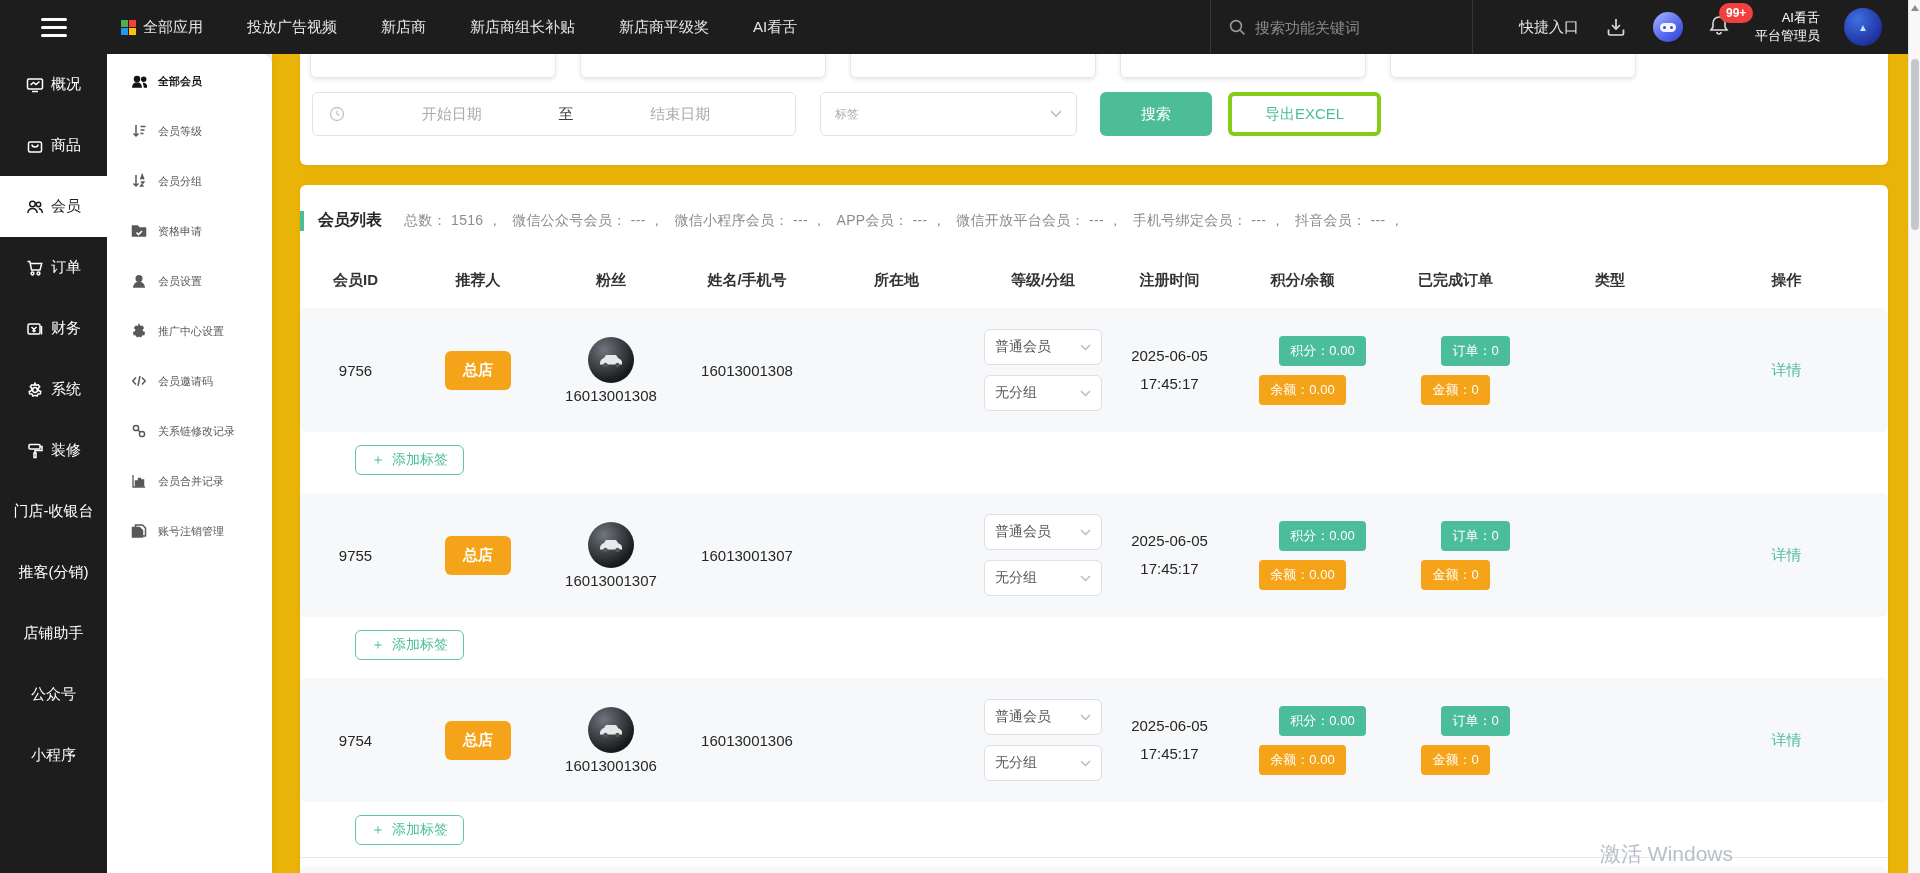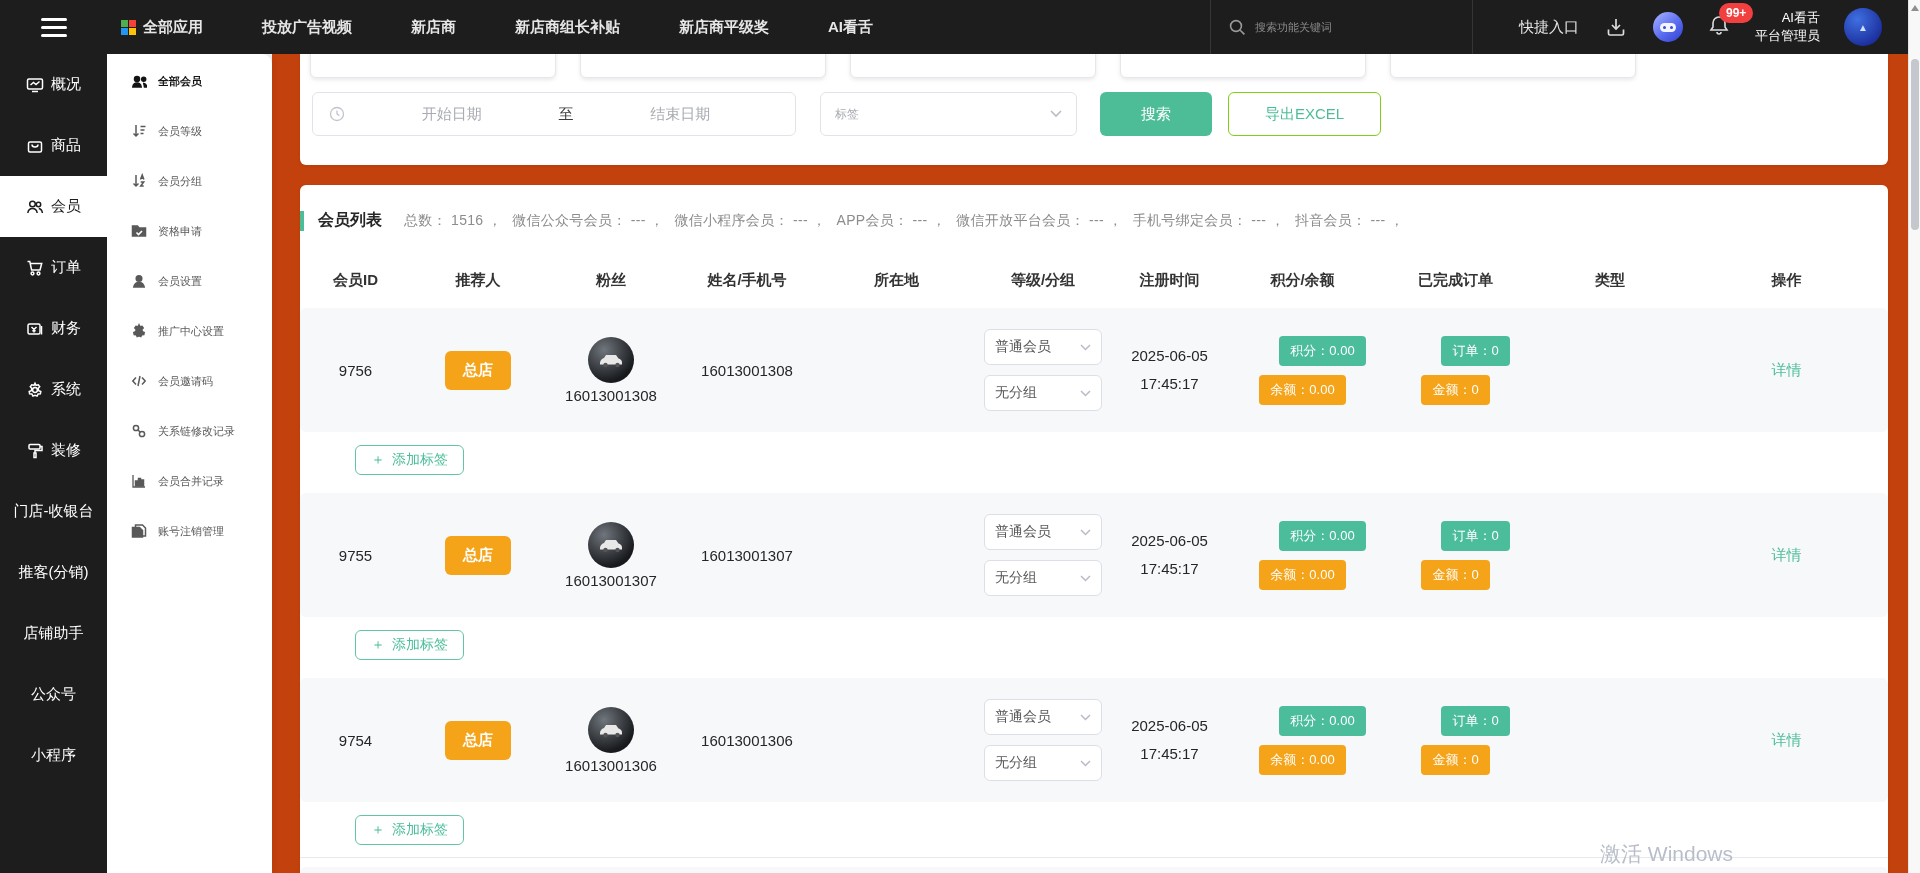--- a/index.html
+++ b/index.html
@@ -3,27 +3,27 @@
 <meta charset="utf-8">
 <style>
   * { margin:0; padding:0; box-sizing:border-box; }
   html,body { width:1920px; height:873px; overflow:hidden; font-family:"Liberation Sans","DejaVu Sans",sans-serif; background:#eef0f3; }
   .stage { position:relative; width:1920px; height:873px; overflow:hidden; }
 
   
   .topbar { position:absolute; left:0; top:0; width:1908px; height:54px; background:#1d1d1d; display:flex; align-items:center; z-index:50; }
   .tb-burger { width:107px; height:54px; display:flex; flex-direction:column; align-items:center; justify-content:center; gap:5px; cursor:pointer; }
   .tb-burger span { display:block; width:26px; height:3px; border-radius:2px; background:#fff; }
-  .tb-menu { display:flex; align-items:center; gap:59px; margin-left:14px;font-weight:bold; }
+  .tb-menu { display:flex; align-items:center; gap:44px; margin-left:14px; }
   .tb-item { color:#e6e6e6; font-size:15px; white-space:nowrap; cursor:pointer; display:flex; align-items:center; gap:7px; }
   .grid-icon { width:15px; height:15px; display:grid; grid-template-columns:7px 7px; grid-template-rows:7px 7px; gap:1px; }
   .grid-icon i { display:block; }
   .tb-search { margin-left:auto; width:263px; height:54px; border-left:1px solid #363636; border-right:1px solid #363636; display:flex; align-items:center; padding-left:18px; gap:9px; }
   .tb-search svg { flex:none; }
-  .tb-search input { background:transparent; border:none; outline:none; color:#ddd; font-size:11px; width:180px; font-family:inherit; }
+  .tb-search input { background:transparent; border:none; outline:none; color:#ddd; font-size:15px; width:180px; font-family:inherit; }
   .tb-search input::placeholder { color:#8a8a8a; }
   .tb-right { display:flex; align-items:center; margin-left:46px; gap:24px; padding-right:26px; }
   .tb-quick { color:#e6e6e6; font-size:15px; cursor:pointer; white-space:nowrap; }
   .tb-ico { width:26px; height:26px; display:flex; align-items:center; justify-content:center; cursor:pointer; }
   .robot { width:30px; height:30px; border-radius:50%; background:linear-gradient(140deg,#aab6ff 0%,#5a6cf0 55%,#2e3fd0 100%); display:flex; align-items:center; justify-content:center; cursor:pointer; }
   .robot i { display:block; width:16px; height:9px; border-radius:5px; background:#f2f4ff; position:relative; }
   .robot i:before, .robot i:after { content:""; position:absolute; top:3px; width:3px; height:3px; border-radius:50%; background:#3a4ad8; }
   .robot i:before { left:3px; } .robot i:after { right:3px; }
   .bell-wrap { position:relative; cursor:pointer; }
   .bell-badge { position:absolute; left:12px; top:-10px; background:#f23f3f; color:#fff; font-size:12px; font-weight:bold; line-height:1; padding:4px 7px; border-radius:10px; }
@@ -36,31 +36,31 @@
   .side-item svg { flex:none; }
   .side-item.active { background:#fff; color:#1d1d1d; }
 
   
   .submenu { position:absolute; left:107px; top:54px; bottom:0; width:165px; background:#fff; border-top-right-radius:10px; box-shadow:2px 0 6px rgba(0,0,0,.05); z-index:30; padding-top:2px; }
   .sub-item { height:50px; display:flex; align-items:center; gap:11px; padding-left:24px; color:#595959; font-size:11px; cursor:pointer; white-space:nowrap; }
   .sub-item svg { flex:none; }
   .sub-item.active { color:#141414; font-weight:bold; }
 
   
-  .content { position:absolute; left:272px; top:0; right:12px; bottom:0; background:#c2410c; z-index:10; }
+  .content { position:absolute; left:272px; top:0; right:12px; bottom:0; background:#eab308; z-index:10; }
   .card { position:absolute; left:28px; width:1588px; background:#fff; box-shadow:0 1px 4px rgba(0,0,0,.05); }
   .filter-card { top:54px; height:111px; border-radius:0 0 6px 6px; overflow:hidden; }
   .cut-input { position:absolute; top:-18px; height:42px; width:246px; background:#fff; border:1px solid #e4e7ed; border-radius:6px; box-shadow:0 2px 4px rgba(0,0,0,.09); }
   .date-range { position:absolute; left:12px; top:38px; width:484px; height:44px; border:1px solid #e0e3e9; border-radius:6px; display:flex; align-items:center; padding:0 16px; gap:8px; cursor:pointer; }
   .date-range .ph { flex:1; text-align:center; color:#a8abb2; font-size:15px; }
   .date-range .to { color:#3a3a3a; font-size:15px; }
   .select-box { position:absolute; left:520px; top:38px; width:257px; height:44px; border:1px solid #e0e3e9; border-radius:6px; display:flex; align-items:center; justify-content:space-between; padding:0 14px; cursor:pointer; }
   .select-box .ph { color:#a8abb2; font-size:12px; }
   .btn-primary { position:absolute; left:800px; top:38px; width:112px; height:44px; background:#4cbd97; color:#fff; font-size:15px; border:none; border-radius:6px; cursor:pointer; font-family:inherit; }
-  .btn-outline { position:absolute; left:928px; top:38px; width:153px; height:44px; background:#fff; color:#4cbd97; font-size:15px; border:1px solid #84cc16; border-radius:6px; cursor:pointer; font-family:inherit; }
+  .btn-outline { position:absolute; left:928px; top:38px; width:153px; height:44px; background:#fff; color:#4cbd97; font-size:15px; border:4px solid #84cc16; border-radius:6px; cursor:pointer; font-family:inherit; }
 
   .list-card { top:185px; height:700px; border-radius:6px 6px 0 0; overflow:hidden; }
   .list-title-row { display:flex; align-items:center; margin-top:25px; }
   .green-bar { width:4px; height:20px; background:#4cbd97; }
   .list-title { margin-left:14px; font-size:16px; font-weight:bold; color:#262626; }
   .list-stats { margin-left:22px; font-size:14px; color:#8c8c8c; letter-spacing:.3px; }
   .list-stats .stat { margin-right:6px; }
 
   .tgrid { display:grid; grid-template-columns:111px 134px 132px 140px 159px 134px 119px 147px 159px 150px 203px; }
   .thead { margin-top:40px; }

